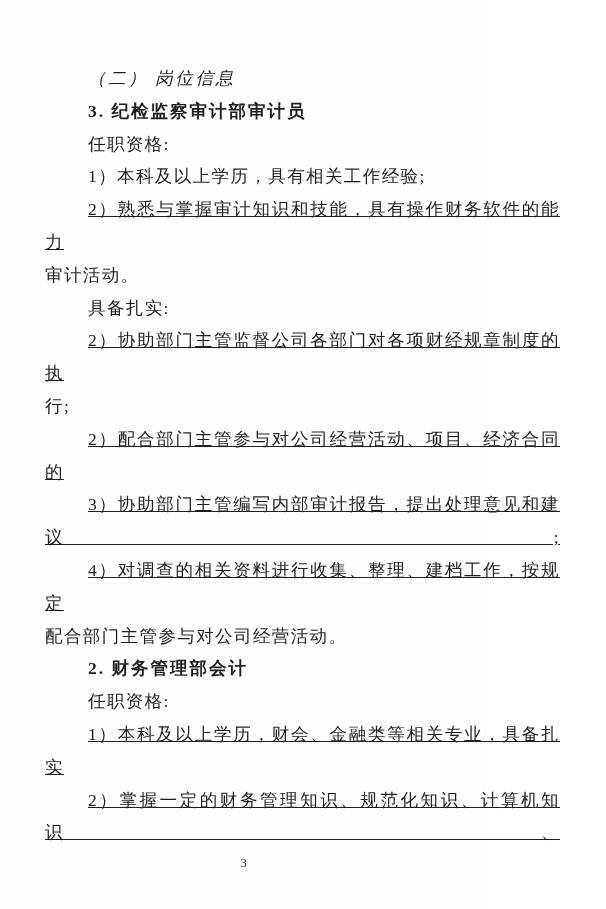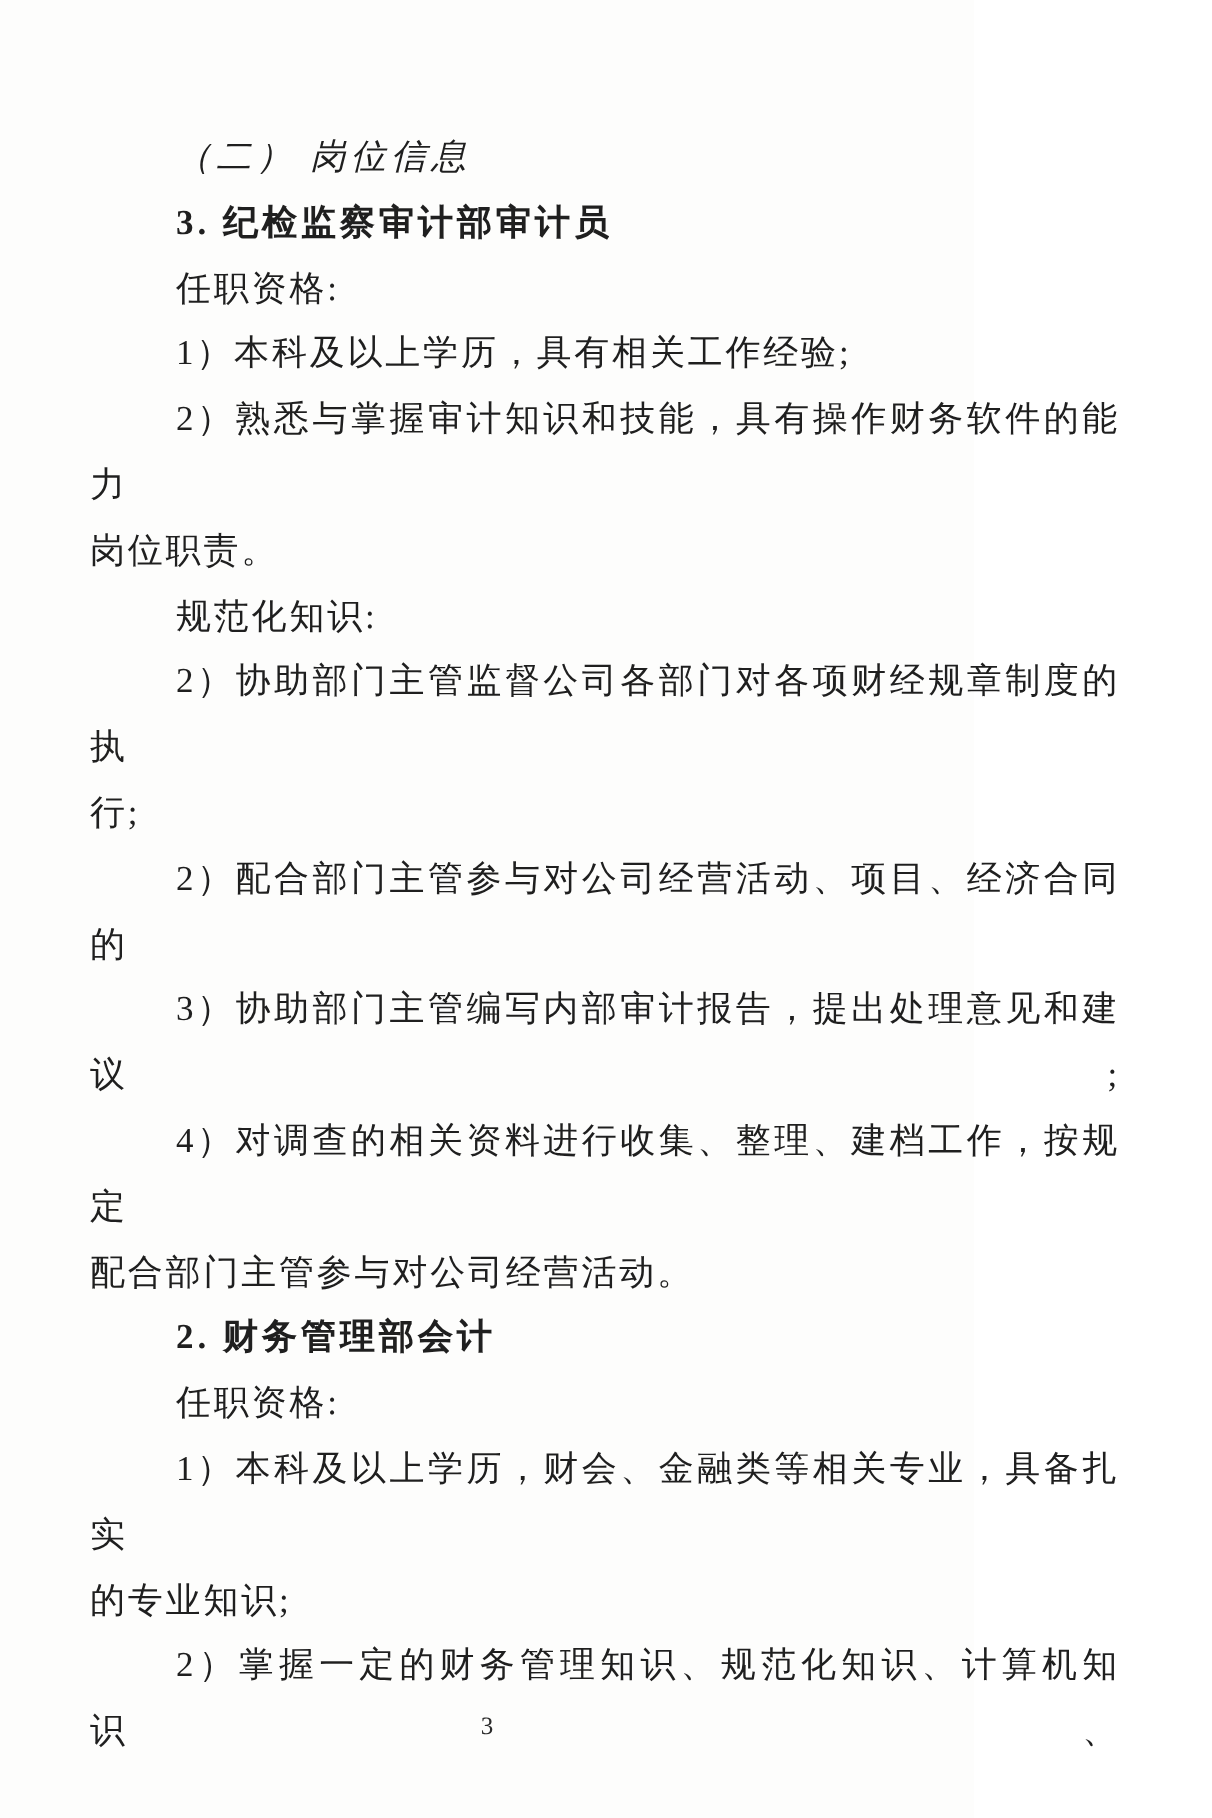--- a/index.html
+++ b/index.html
@@ -33,20 +33,21 @@
   .line {
     white-space: nowrap;
   }
   .line.indent {
     text-indent: 43px;
   }
   .line.full {
     white-space: normal;
     text-align: justify;
     text-align-last: justify;
+    text-decoration: underline;
   }
   .line.kai {
     font-style: italic;
     letter-spacing: 2.6px;
     font-weight: 500;
   }
   .line.bold {
     font-weight: 700;
     font-style: normal;
     letter-spacing: 2px;
@@ -67,28 +68,27 @@
 </head>
 <body>
 
 <div class="page" style="background: rgb(253, 253, 252);">
   <div class="doc-body" style="color: rgb(31, 31, 31);">
       <div class="line indent kai">（二） 岗位信息</div>
       <div class="line indent bold">3. 纪检监察审计部审计员</div>
       <div class="line indent">任职资格:</div>
       <div class="line indent">1）本科及以上学历，具有相关工作经验;</div>
       <div class="line indent full">2）熟悉与掌握审计知识和技能，具有操作财务软件的能力</div>
-      <div class="line">岗位职责。</div>
-      <div class="line indent">规范化知识:</div>
+      <div class="line">审计活动。</div>
+      <div class="line indent">具备扎实:</div>
       <div class="line indent full">2）协助部门主管监督公司各部门对各项财经规章制度的执</div>
       <div class="line">行;</div>
       <div class="line indent full">2）配合部门主管参与对公司经营活动、项目、经济合同的</div>
       <div class="line indent full">3）协助部门主管编写内部审计报告，提出处理意见和建议;</div>
       <div class="line indent full">4）对调查的相关资料进行收集、整理、建档工作，按规定</div>
       <div class="line">配合部门主管参与对公司经营活动。</div>
       <div class="line indent bold gap-before">2. 财务管理部会计</div>
       <div class="line indent">任职资格:</div>
       <div class="line indent full">1）本科及以上学历，财会、金融类等相关专业，具备扎实</div>
-      <div class="line">的专业知识;</div>
       <div class="line indent full">2）掌握一定的财务管理知识、规范化知识、计算机知识、</div>
     </div>
   <div class="page-number">3</div>
 </div>
 
 </body></html>

